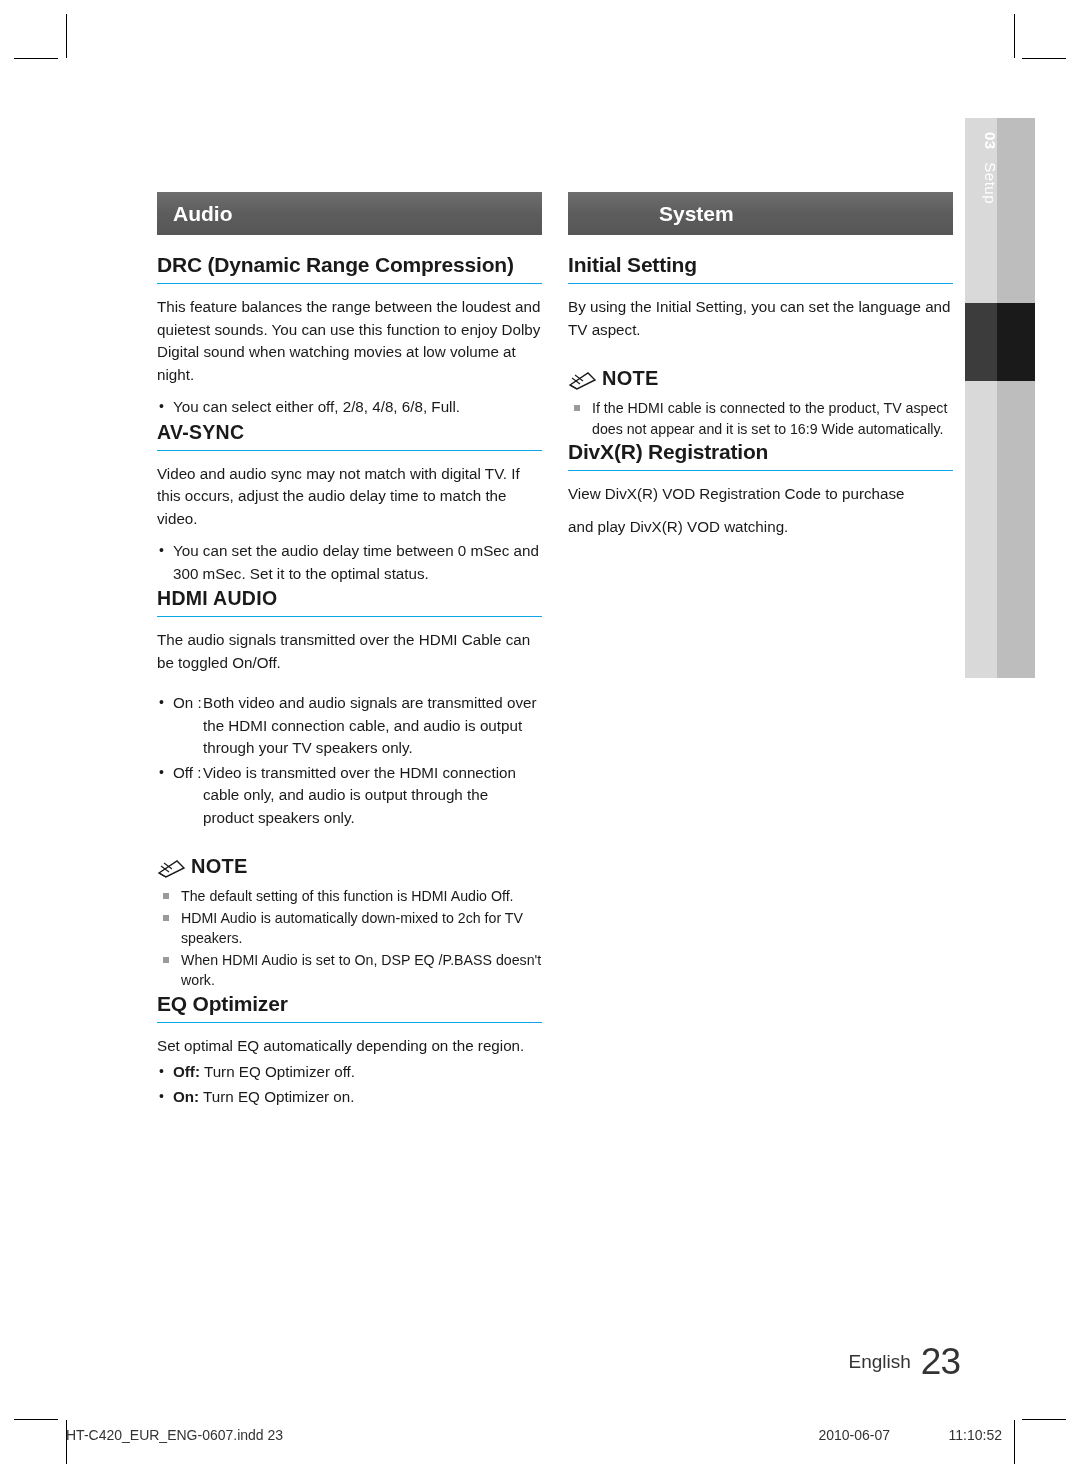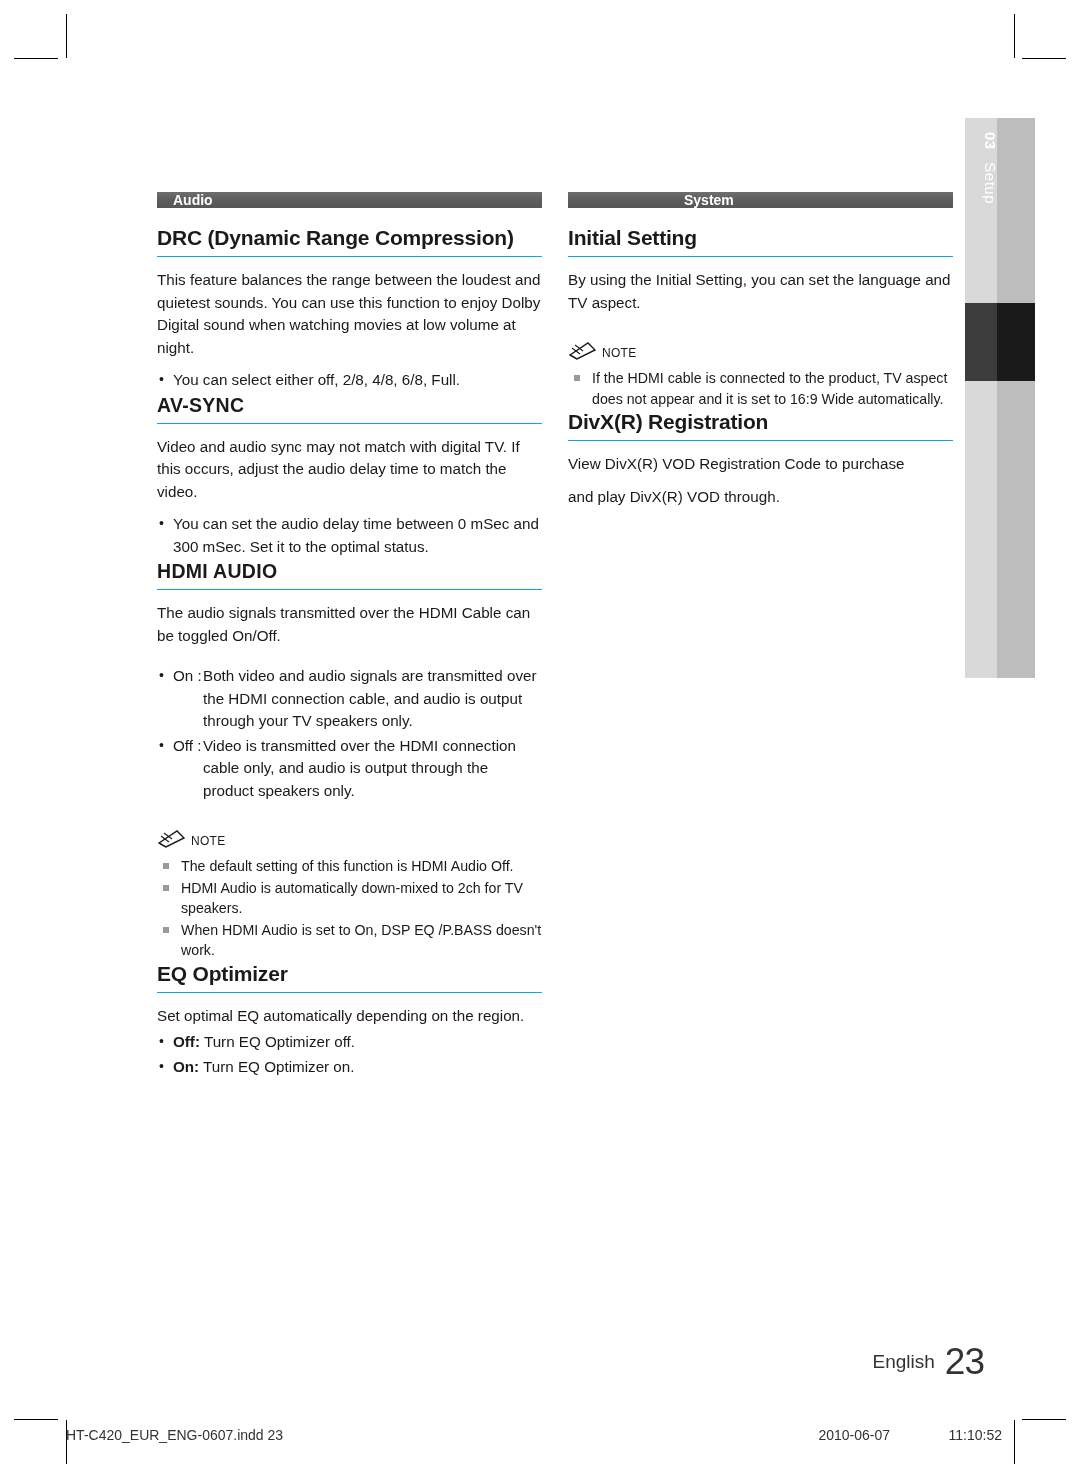--- a/index.html
+++ b/index.html
@@ -62,32 +62,32 @@
   .col {
     position: absolute;
     top: 192px;
     width: 385px;
   }
   .col-left { left: 157px; }
   .col-right { left: 568px; }
 
   
   .secbar {
-    height: 16px;
+    height: 43px;
     background: linear-gradient(to bottom, #6e6e6e 0%, #5d5d5d 50%, #565656 100%);
     color: #ffffff;
-    font-size: 14px;
+    font-size: 21px;
     font-weight: bold;
     display: flex;
     align-items: center;
     padding-left: 16px;
     box-sizing: border-box;
     margin-bottom: 18px;
   }
-  .secbar.right { padding-left: 116px; }
+  .secbar.right { padding-left: 91px; }
 
   
   h2.head {
     font-size: 21px;
     font-weight: bold;
     margin: 0 0 6px 0;
     padding: 0 0 6px 0;
     border-bottom: 1px solid #0ea5e9;
     letter-spacing: -0.2px;
   }
@@ -139,22 +139,22 @@
     align-items: flex-end;
     margin-top: 26px;
     margin-bottom: 4px;
   }
   .note-head .pen {
     width: 30px;
     height: 20px;
     margin-right: 4px;
   }
   .note-head .note-label {
-    font-size: 12px;
-    font-weight: normal;
+    font-size: 20px;
+    font-weight: bold;
     letter-spacing: 0.3px;
   }
   ul.notes {
     list-style: none;
     margin: 8px 0 0 0;
     padding: 0;
   }
   ul.notes li {
     font-size: 14.2px;
     line-height: 20.5px;
@@ -172,21 +172,21 @@
     background: #9a9a9a;
   }
 
   
   .page-footer {
     position: absolute;
     left: 0;
     right: 0;
     bottom: 96px;
     text-align: right;
-    padding-right: 96px;
+    padding-right: 120px;
     margin-top: 19px;
   }
   .page-footer .lang {
     font-size: 19px;
     color: #333;
     vertical-align: middle;
   }
   .page-footer .pno {
     font-size: 37px;
     color: #333;
@@ -300,21 +300,21 @@
         <path d="M7 5 L15 11" fill="none" stroke="#1a1a1a" stroke-width="1.1"></path>
       </svg>
       <span class="note-label">NOTE</span>
     </div>
     <ul class="notes">
       <li>If the HDMI cable is connected to the product, TV aspect does not appear and it is set to 16:9 Wide automatically.</li>
     </ul>
 
     <h2 class="head gap-top-xl">DivX(R) Registration</h2>
     <p class="body">View DivX(R) VOD Registration Code to purchase</p>
-    <p class="body tight">and play DivX(R) VOD through.</p>
+    <p class="body tight">and play DivX(R) VOD watching.</p>
   </div>
 
   <div class="page-footer">
     <span class="lang">English</span><span class="pno">23</span>
   </div>
 
   <div class="runline left">HT-C420_EUR_ENG-0607.indd   23</div>
   <div class="runline date">2010-06-07</div>
   <div class="runline time">11:10:52</div>
 

